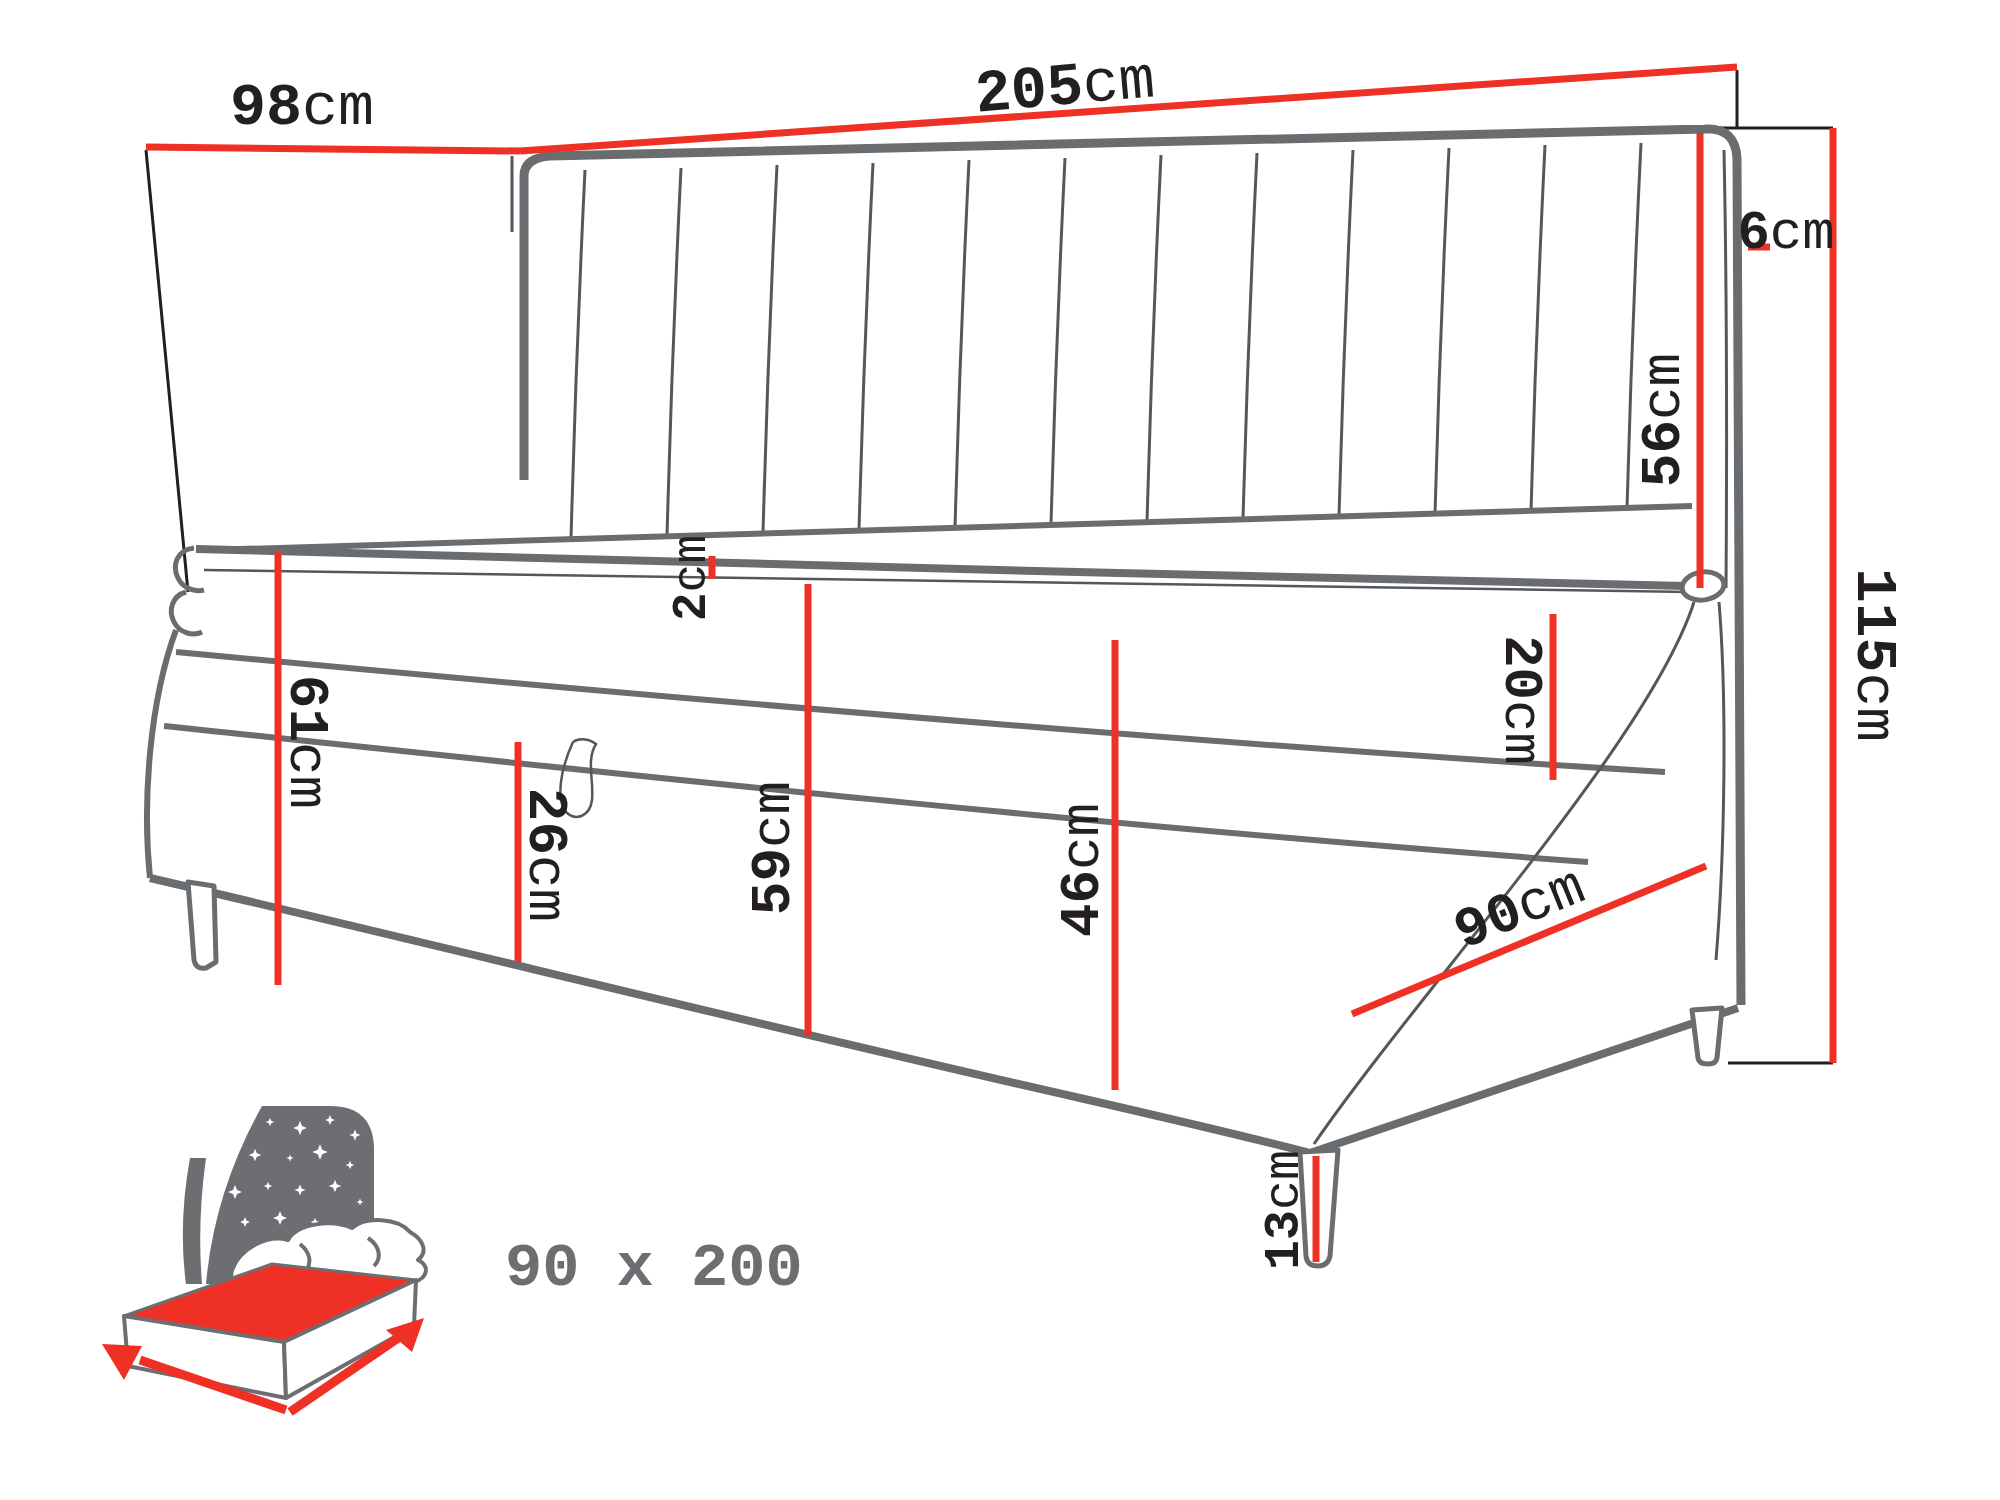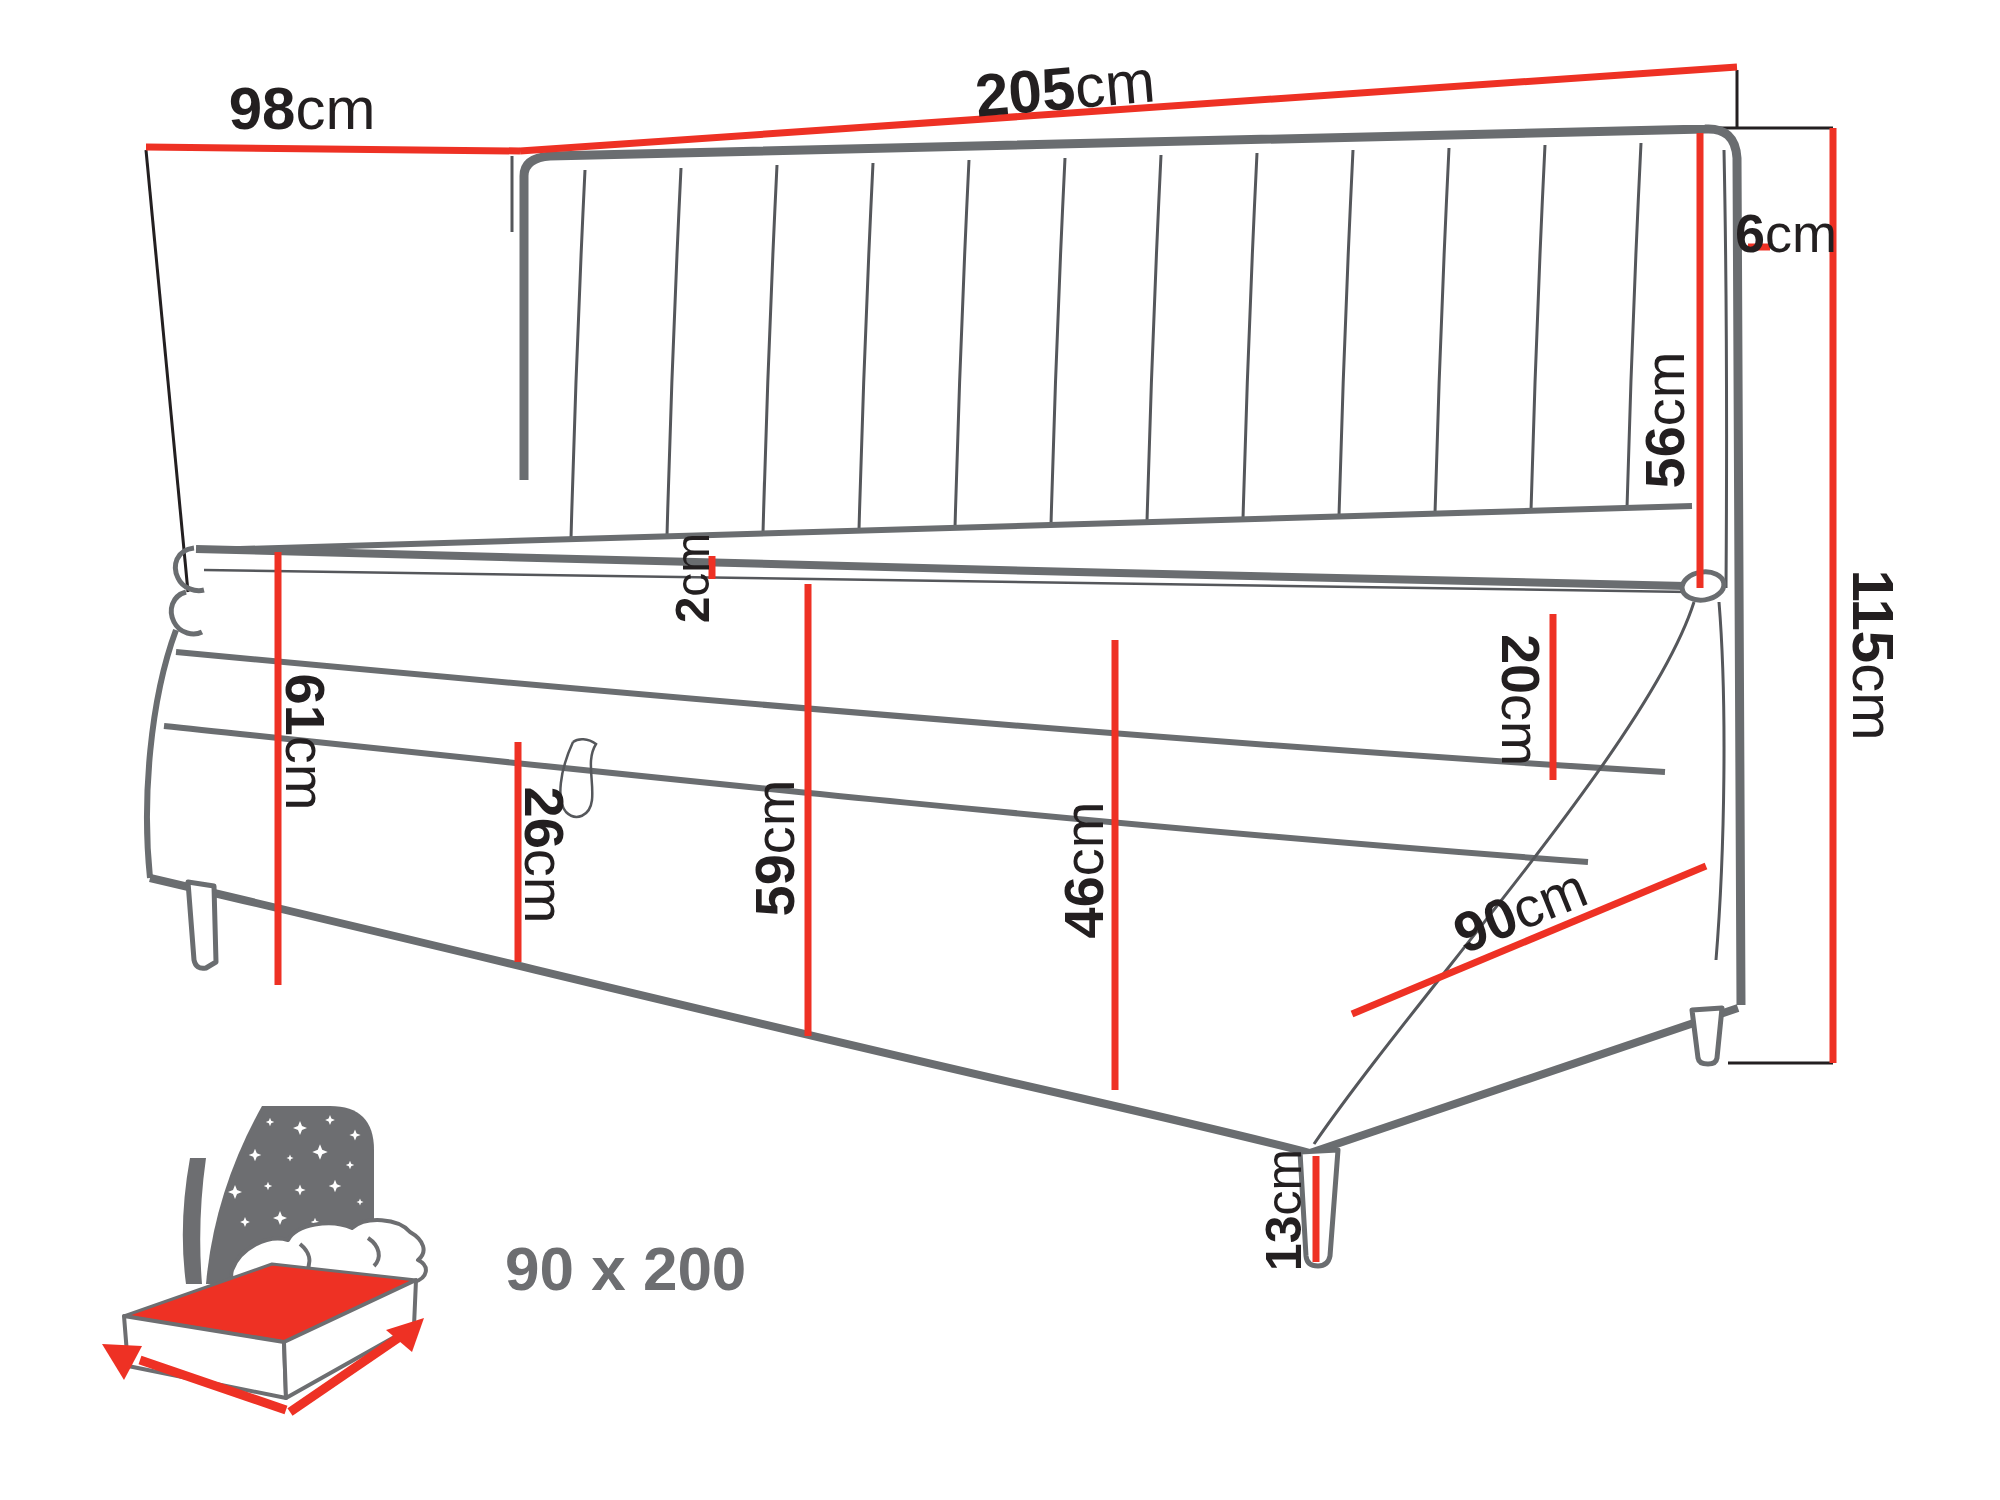--- a/index.html
+++ b/index.html
@@ -1,17 +1,17 @@
 <!DOCTYPE html>
 <html><head>
 <meta charset="utf-8">
 <style>
   html,body{margin:0;padding:0;background:#ffffff;}
   .stage{position:relative;width:2000px;height:1500px;background:#ffffff;overflow:hidden;
-         font-family:Liberation Sans, sans-serif;}
+         font-family:Liberation Mono, monospace;}
   svg{display:block;}
   text{fill:#231f20;}
   .dim-val{font-weight:bold;}
   .dim-unit{font-weight:normal;}
   .cap{font-weight:bold;fill:#6d6e71;}
 </style>
 </head>
 <body>
 
 <div class="stage">

